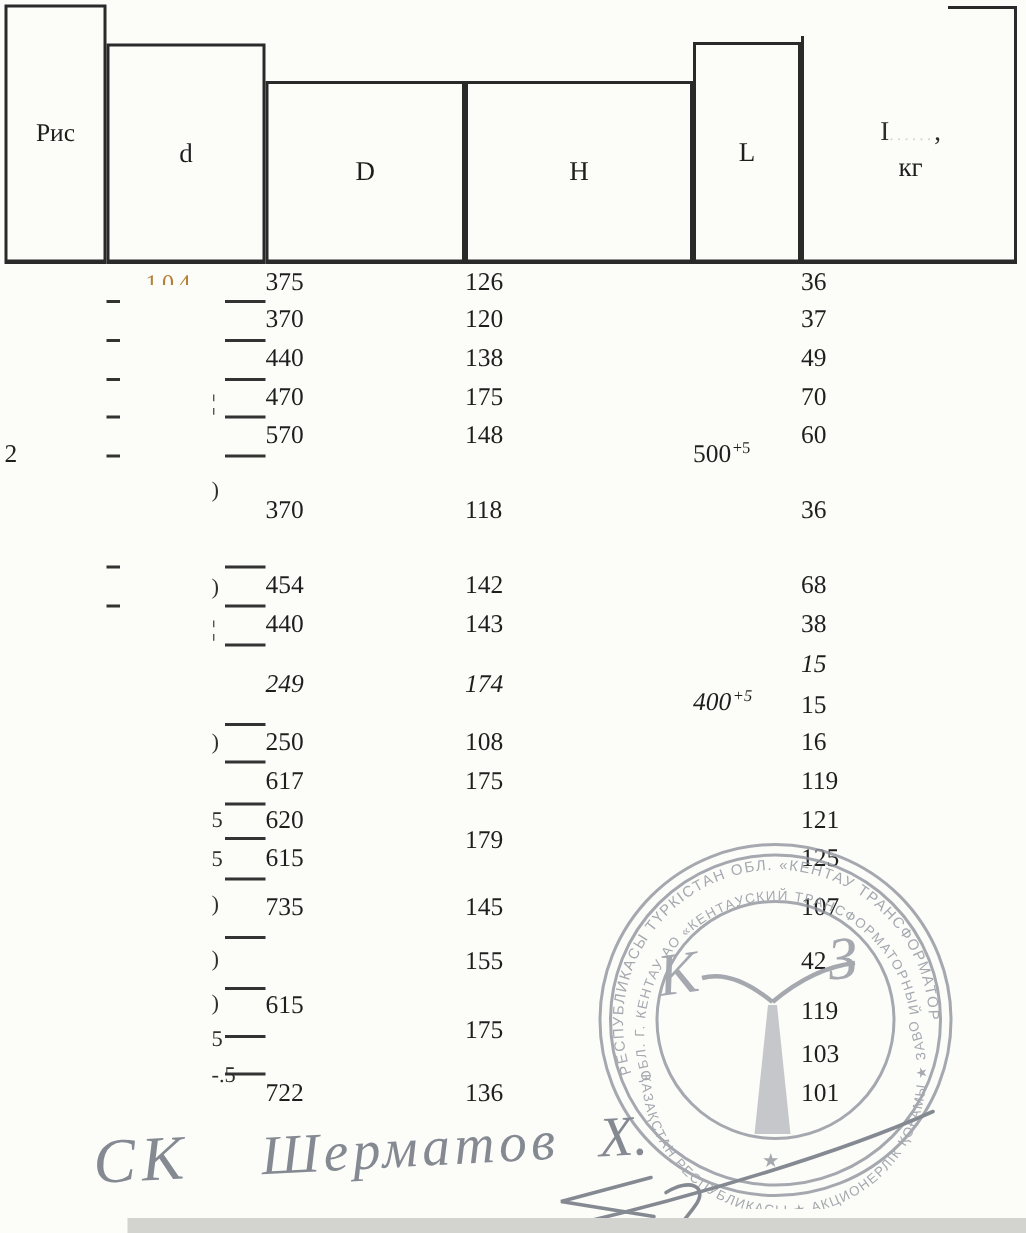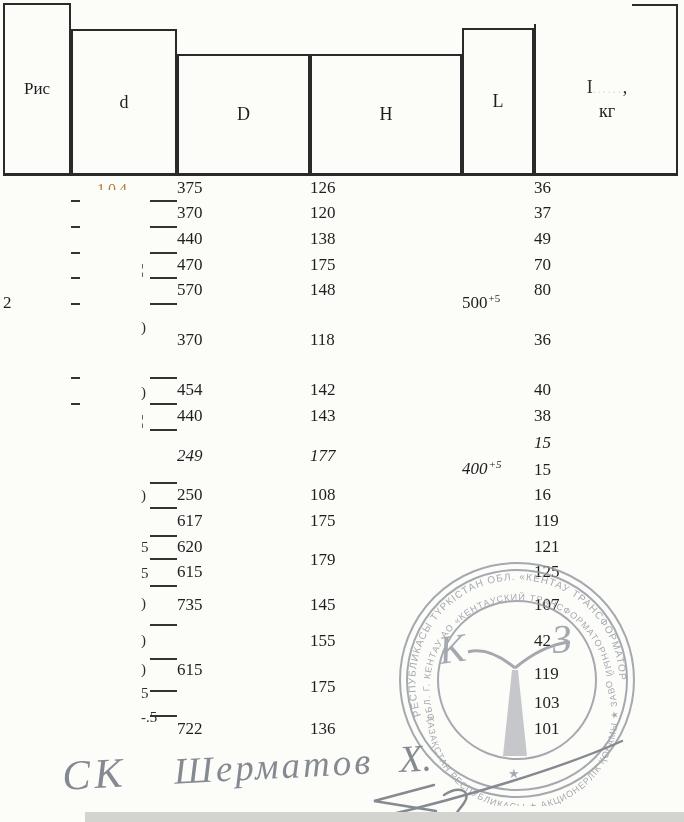--- a/index.html
+++ b/index.html
@@ -109,41 +109,41 @@
         <td class="mcol">49</td>
       </tr>
       <tr style="height: 25px;">
         <td class="Dcol">470</td>
         <td class="Hcol">175</td>
         <td class="mcol">70</td>
       </tr>
       <tr style="height: 26px; margin-top: 16px;">
         <td class="Dcol">570</td>
         <td class="Hcol">148</td>
-        <td class="mcol">80</td>
+        <td class="mcol">60</td>
       </tr>
       <tr style="height: 74px;">
         <td class="Dcol">370</td>
         <td class="Hcol">118</td>
         <td class="mcol">36</td>
       </tr>
       <tr style="height: 26px;">
         <td class="Dcol">454</td>
         <td class="Hcol">142</td>
-        <td class="mcol">40</td>
+        <td class="mcol">68</td>
       </tr>
       <tr style="height: 26px;">
         <td class="Dcol">440</td>
         <td class="Hcol">143</td>
         <td class="mcol">38</td>
       </tr>
       <tr style="height: 28px; font-style: italic;">
         <td class="ghost" rowspan="11"></td>
         <td class="Dcol" rowspan="2">249</td>
-        <td class="Hcol" rowspan="2">177</td>
+        <td class="Hcol" rowspan="2">174</td>
         <td class="Lcol" rowspan="3">400<span class="sup">+5</span></td>
         <td class="mcol">15</td>
       </tr>
       <tr style="height: 25px;">
         <td class="mcol">15</td>
       </tr>
       <tr style="height: 25px;">
         <td class="Dcol">250</td>
         <td class="Hcol">108</td>
         <td class="mcol">16</td>

